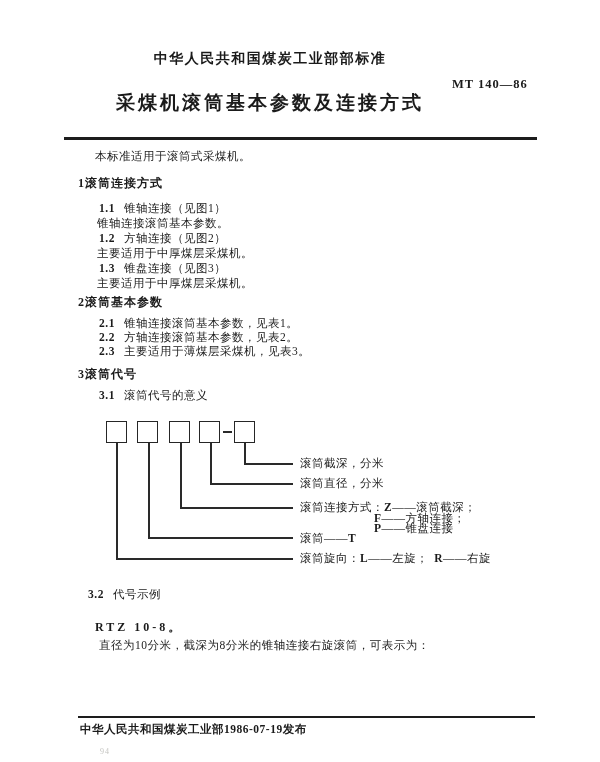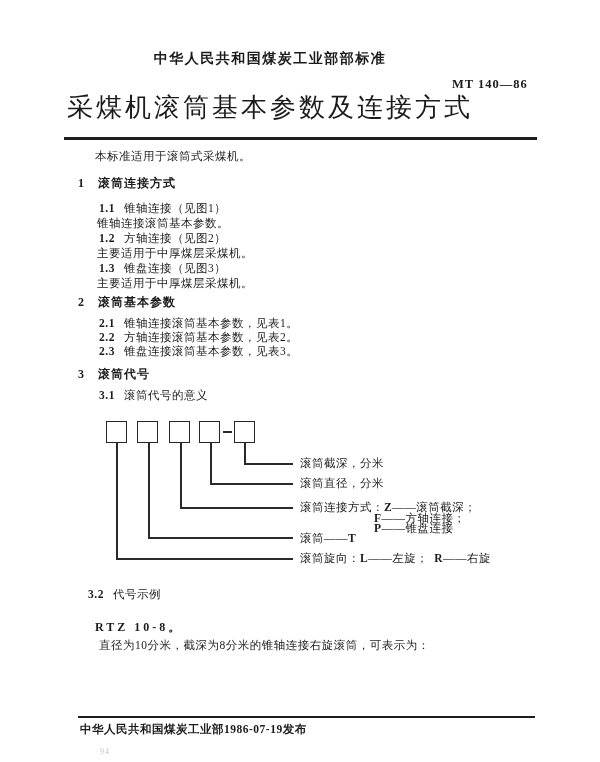--- a/index.html
+++ b/index.html
@@ -9,27 +9,27 @@
     font-family:"Liberation Serif","DejaVu Serif",serif;
     color:#1b1b1b;
   }
   .page{
     position:relative;width:600px;height:762px;
     background:#ffffff;overflow:hidden;
   }
   .abs{position:absolute;white-space:nowrap;}
   .org{top:50px;left:0;width:540px;text-align:center;font-size:14px;font-weight:bold;letter-spacing:1.5px;}
   .stdno{top:77px;left:452px;font-size:12.5px;font-weight:bold;letter-spacing:1px;}
-  .doctitle{top:90px;left:0;width:540px;text-align:center;font-size:26px;font-weight:normal;letter-spacing:3px;}
+  .doctitle{top:90px;left:0;width:540px;text-align:center;font-size:19px;font-weight:bold;letter-spacing:3px;}
   .rule{background:#1d1d1d;}
   .rule-head{top:137px;left:64px;width:473px;height:2.5px;}
   .rule-foot{top:716px;left:78px;width:457px;height:2px;}
   .bodyline{font-size:11.5px;line-height:14px;letter-spacing:0.5px;}
   .sechead{font-size:12px;font-weight:bold;letter-spacing:1px;}
-  .sechead .st{margin-left:13px;}
+  .sechead .st{}
   .itemnum{font-weight:bold;}
   .itemtext{margin-left:9px;}
   .b{font-weight:bold;}
   
   .dbox{position:absolute;width:19px;height:20px;border:1.8px solid #262626;background:#fff;}
   .vline{position:absolute;width:1.5px;background:#2a2a2a;}
   .hline{position:absolute;height:1.5px;background:#2a2a2a;}
   .dlabel{font-size:11.5px;line-height:14px;letter-spacing:0.5px;}
   .code{font-size:12px;font-weight:bold;letter-spacing:3px;}
   .footline{font-size:11.5px;font-weight:bold;letter-spacing:0.5px;}
@@ -66,21 +66,21 @@
   <div class="abs sechead" style="top:294px;left:78px;">
     <span>2</span><span class="st">滚筒基本参数</span>
   </div>
   <div class="abs bodyline" style="top:316px;left:99px;">
     <span class="itemnum">2.1</span><span class="itemtext">锥轴连接滚筒基本参数，见表1。</span>
   </div>
   <div class="abs bodyline" style="top:330px;left:99px;">
     <span class="itemnum">2.2</span><span class="itemtext">方轴连接滚筒基本参数，见表2。</span>
   </div>
   <div class="abs bodyline" style="top:344px;left:99px;">
-    <span class="itemnum">2.3</span><span class="itemtext">锥盘连接滚筒基本参数，见表3。</span>
+    <span class="itemnum">2.3</span><span class="itemtext">主要适用于薄煤层采煤机，见表3。</span>
   </div>
 
   <div class="abs sechead" style="top:366px;left:78px;">
     <span>3</span><span class="st">滚筒代号</span>
   </div>
   <div class="abs bodyline" style="top:388px;left:99px;">
     <span class="itemnum">3.1</span><span class="itemtext">滚筒代号的意义</span>
   </div>
 
   <div class="abs" style="top:0;left:0;width:600px;height:762px;pointer-events:none;">

